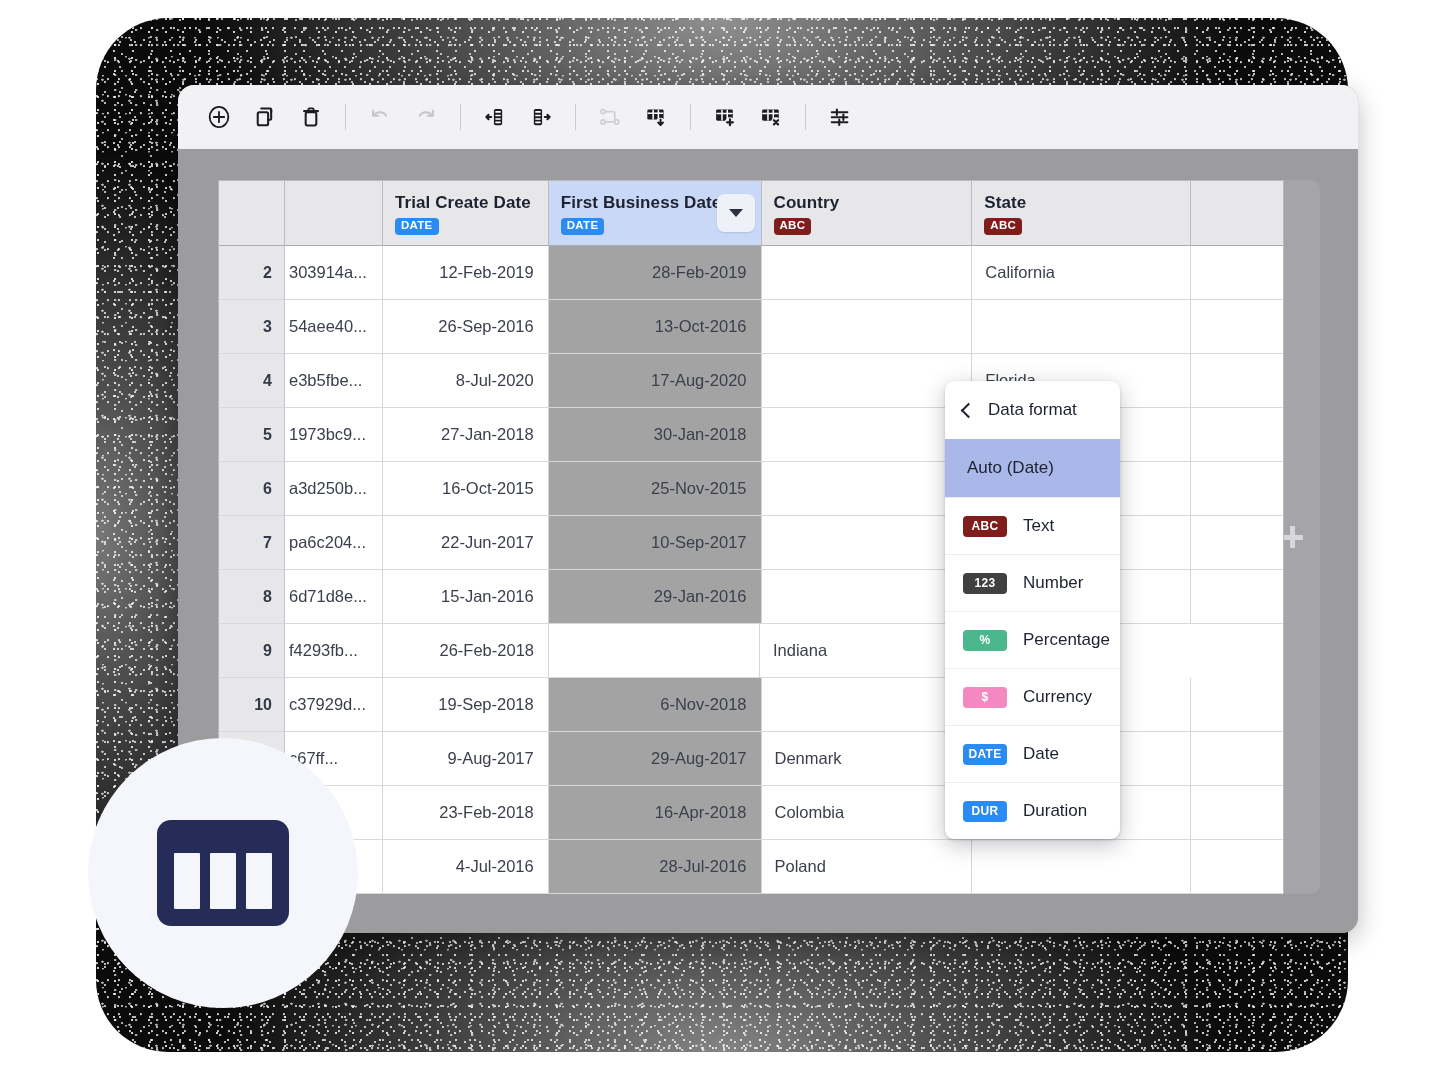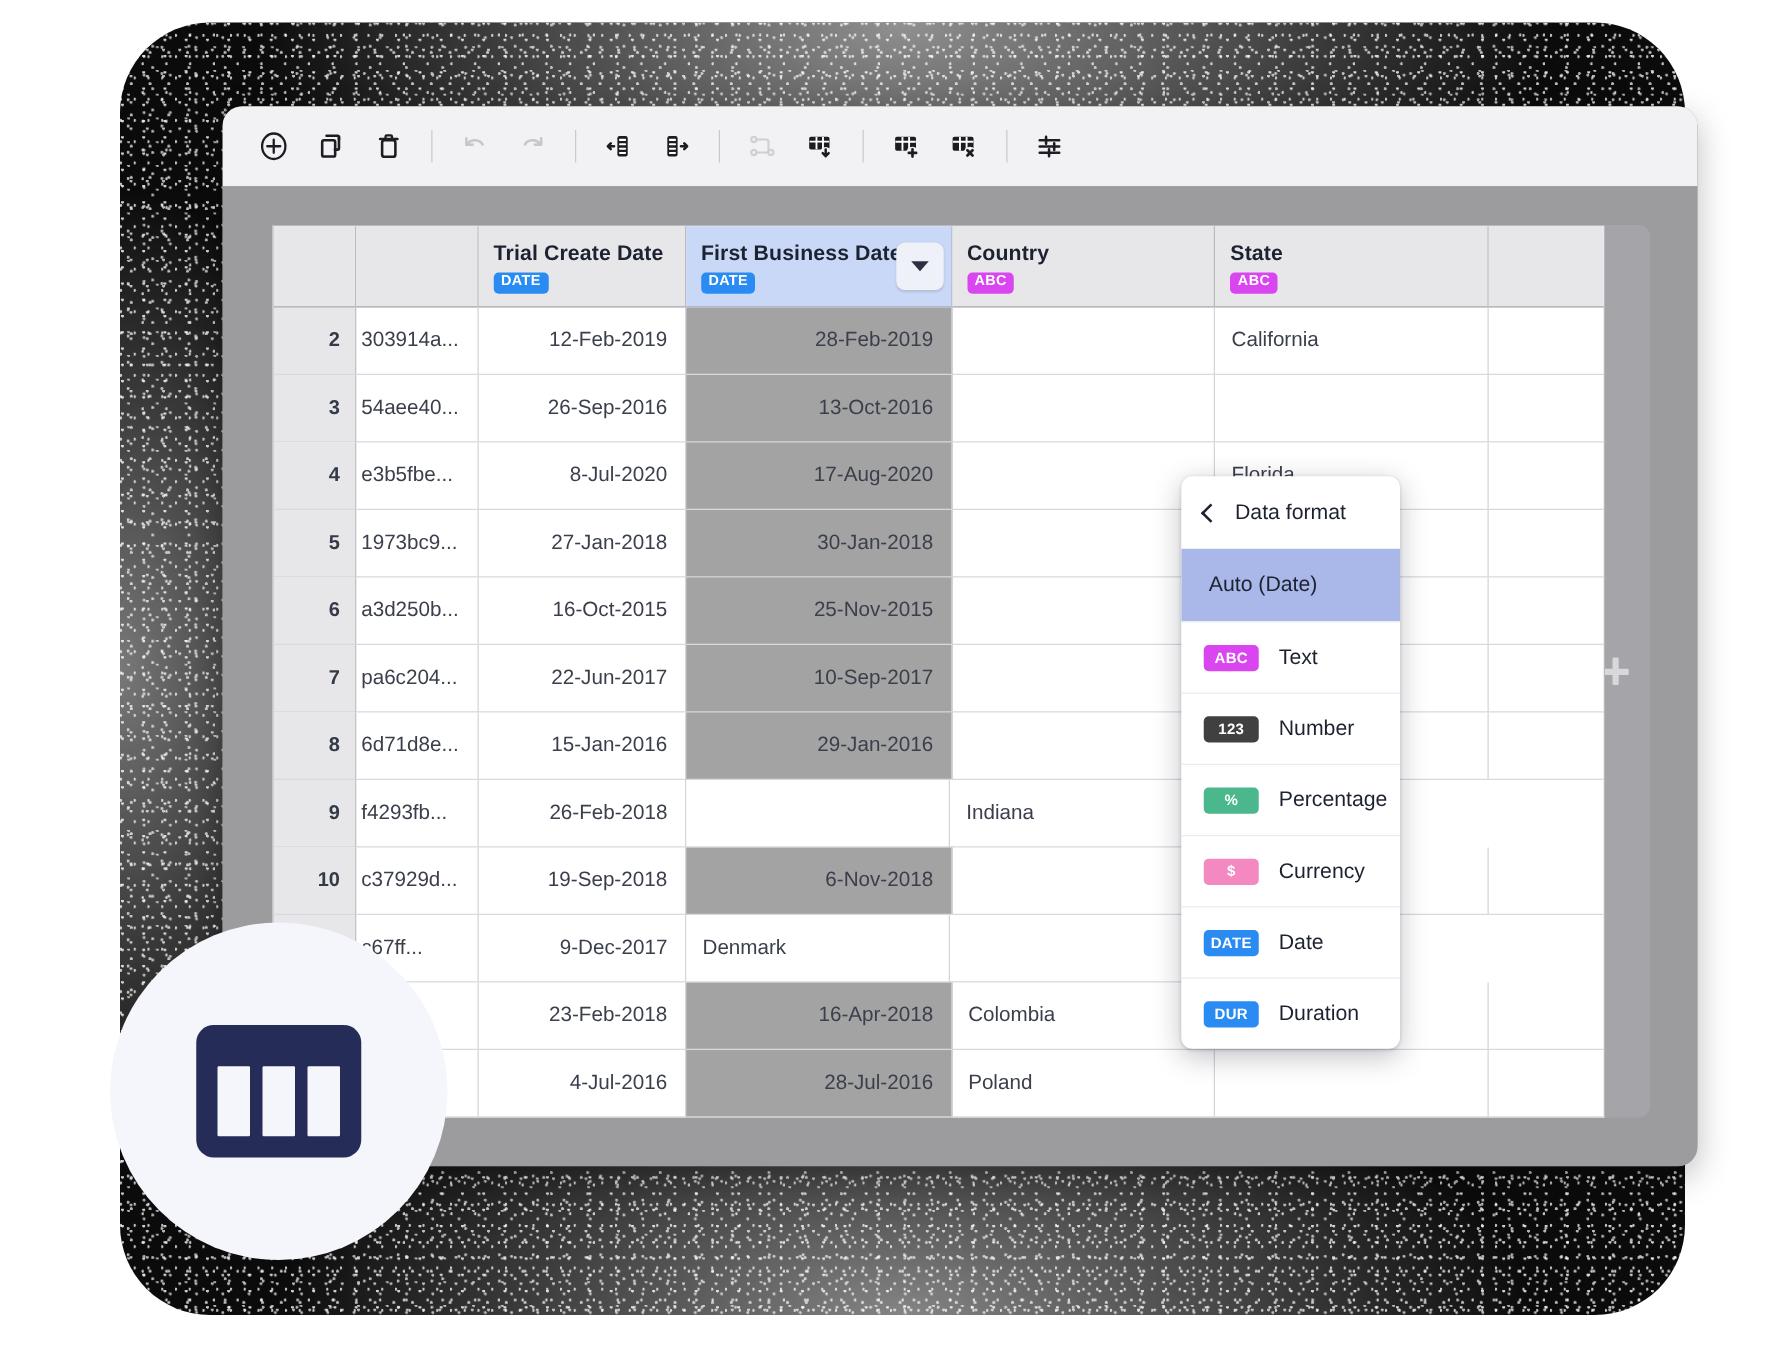--- a/index.html
+++ b/index.html
@@ -177,21 +177,21 @@
     display: inline-block;
     font-size: 11.5px;
     font-weight: bold;
     color: #ffffff;
     border-radius: 4px;
     padding: 2px 6px 3px 6px;
     letter-spacing: .3px;
     line-height: 1;
   }
   .badge.date { background: #2a8bf2; }
-  .badge.abc  { background: #d946ef; }
+  .badge.abc  { background: #7f1d1d; }
   .badge.num  { background: #404040; }
   .badge.pct  { background: #4bb78d; }
   .badge.cur  { background: #f489c1; }
   .badge.dur  { background: #2a8bf2; }
 
   .hdr-caret {
     position: absolute;
     right: 6px;
     top: 50%;
     transform: translateY(-50%);
@@ -609,21 +609,22 @@
               <div class="cell id-cell c-id">c37929d...</div>
               <div class="cell num-cell c-trial">19-Sep-2018</div>
               <div class="cell num-cell c-first selcol">6-Nov-2018</div>
               <div class="cell txt-cell c-ctry"></div>
               <div class="cell txt-cell c-state"></div>
               <div class="cell c-pad"></div>
             </div>
             <div class="grid-row data-row">
               <div class="cell gut-cell c-gut"></div>
               <div class="cell id-cell c-id">c67ff...</div>
-              <div class="cell num-cell c-trial">9-Dec-2017</div>
+              <div class="cell num-cell c-trial">9-Aug-2017</div>
+              <div class="cell num-cell c-first selcol">29-Aug-2017</div>
               <div class="cell txt-cell c-ctry">Denmark</div>
               <div class="cell txt-cell c-state"></div>
               <div class="cell c-pad"></div>
             </div>
             <div class="grid-row data-row">
               <div class="cell gut-cell c-gut"></div>
               <div class="cell id-cell c-id">...</div>
               <div class="cell num-cell c-trial">23-Feb-2018</div>
               <div class="cell num-cell c-first selcol">16-Apr-2018</div>
               <div class="cell txt-cell c-ctry">Colombia</div>

